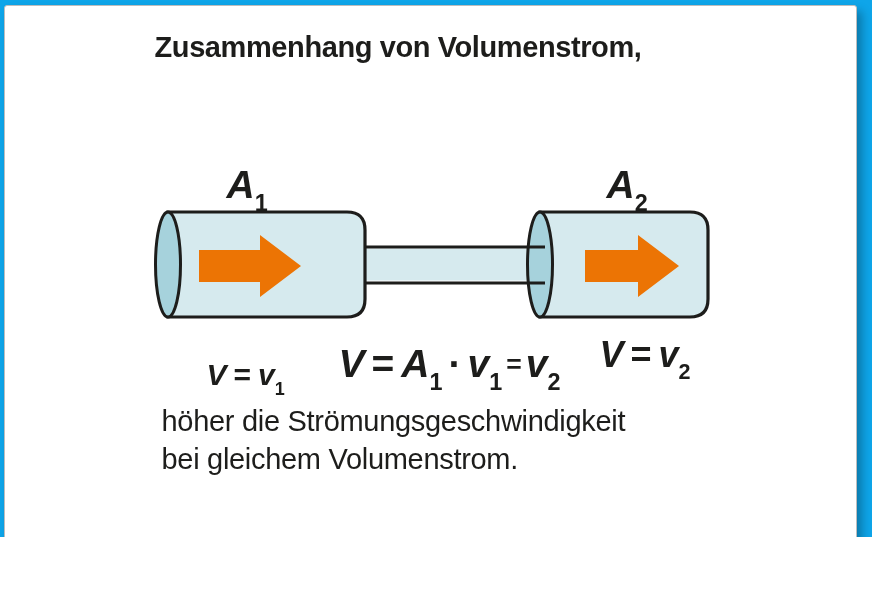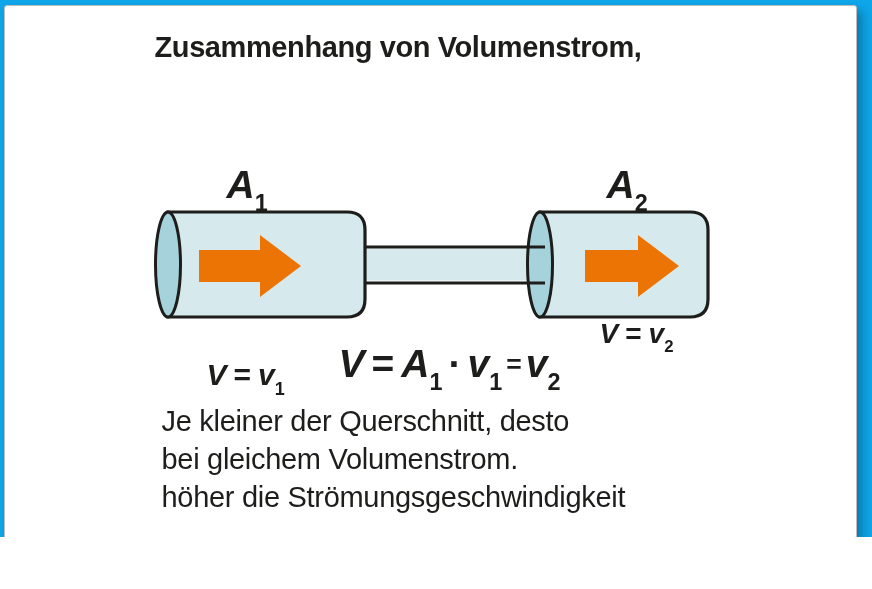--- a/index.html
+++ b/index.html
@@ -46,21 +46,21 @@
   .a2{left:607px;top:163px;}
 
   .formula{position:absolute;font-weight:600;white-space:nowrap;}
   .formula .it{font-style:italic;}
   .formula sub{font-size:.6em;position:relative;top:.2em;font-style:normal;}
   .formula .eq{font-style:normal;padding:0 7px;}
   .formula .dot{font-style:normal;padding:0 6px;font-weight:700;}
   .formula .eq-small{font-style:normal;font-size:.68em;padding:0 4px;vertical-align:.12em;}
   .formula-left{left:207px;top:330px;font-size:30px;margin-top:28px;}
   .formula-center{left:339px;top:342px;font-size:39px;}
-  .formula-right{left:600px;top:318px;font-size:28px;}
+  .formula-right{left:600px;top:334px;font-size:36px;}
 </style>
 </head>
 <body>
 
 <div class="canvas">
   <div class="card">
     <div class="layer">
 
       <div class="title">
         <div>Zusammenhang von Volumenstrom,</div>
@@ -88,20 +88,19 @@
       <div class="a-label a1"><span class="it">A</span><sub>1</sub></div>
       <div class="a-label a2"><span class="it">A</span><sub>2</sub></div>
 
       <div class="formula formula-left"><span class="it">V</span><span class="eq">=</span><span class="it">v</span><sub>1</sub></div>
 
       <div class="formula formula-center"><span class="it">V</span><span class="eq">=</span><span class="it">A</span><sub>1</sub><span class="dot">·</span><span class="it">v</span><sub>1</sub><span class="eq-small">=</span><span class="it">v</span><sub>2</sub></div>
 
       <div class="formula formula-right"><span class="it">V</span><span class="eq">=</span><span class="it">v</span><sub>2</sub></div>
 
       <div class="caption">
-        <div>Je kleiner der Querschnitt, desto</div>
+        <div>höher die Strömungsgeschwindigkeit</div>
         <div>bei gleichem Volumenstrom.</div>
-        <div>höher die Strömungsgeschwindigkeit</div>
       </div>
 
     </div>
   </div>
 </div>
 
 </body></html>

